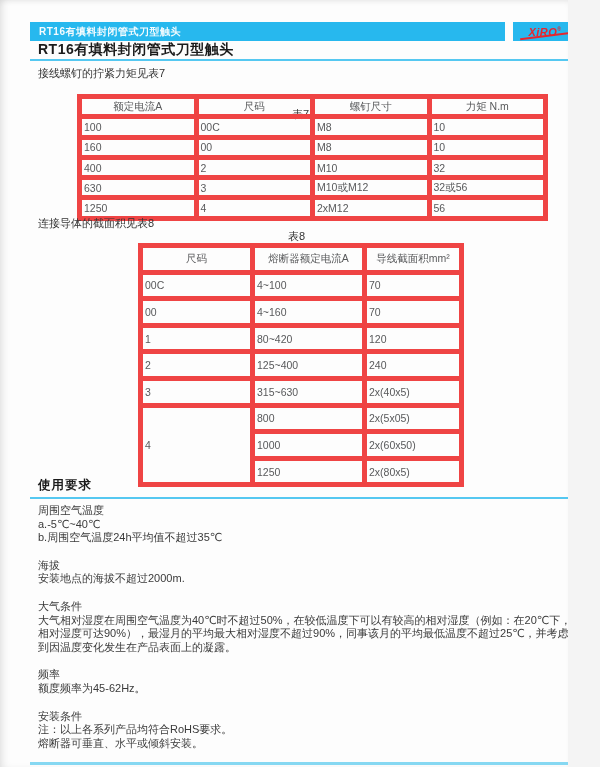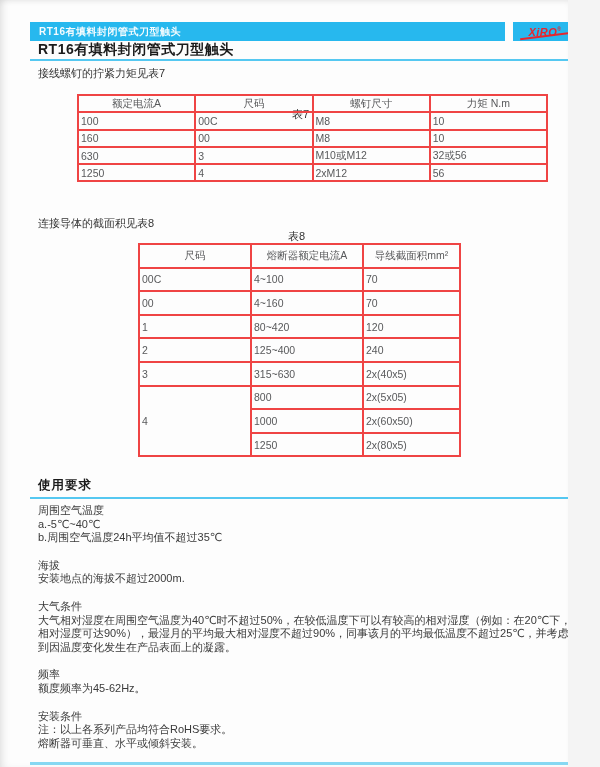--- a/index.html
+++ b/index.html
@@ -49,21 +49,21 @@
   .rule-bottom{left:30px;top:762px;width:547px;height:3px;background:#86d8f2;}
   
   .tbl-intro{position:absolute;font-size:11px;color:#333;}
   .intro-7{left:38px;top:66px;}
   .intro-8{left:38px;top:216px;}
   .tbl-caption{position:absolute;font-size:11px;color:#333;}
   .cap-7{left:292px;top:79px;margin-top:28px;}
   .cap-8{left:288px;top:229px;}
   table{border-collapse:collapse;table-layout:fixed;}
   td,th{
-    border:2px solid #ef4444;
+    border:5px solid #ef4444;
     font-size:10.5px;font-weight:normal;color:#58595b;
     vertical-align:middle;
     padding:0 2px;overflow:hidden;white-space:nowrap;
   }
   #table7{position:absolute;left:77px;top:94px;width:471px;}
   #table7 td,#table7 th{height:15.3px;}
   #table8{position:absolute;left:138px;top:243px;width:321px;}
   #table8 td,#table8 th{height:21.6px;}
   #table8 col.c1{width:112px;} #table8 col.c2{width:112px;} #table8 col.c3{width:97px;}
   
@@ -109,20 +109,26 @@
       <td>100</td>
       <td>00C</td>
       <td>M8</td>
       <td>10</td>
     </tr>
     <tr>
       <td>160</td>
       <td>00</td>
       <td>M8</td>
       <td>10</td>
+    </tr>
+    <tr>
+      <td>400</td>
+      <td>2</td>
+      <td>M10</td>
+      <td>32</td>
     </tr>
     <tr>
       <td>630</td>
       <td>3</td>
       <td>M10或M12</td>
       <td>32或56</td>
     </tr>
     <tr>
       <td>1250</td>
       <td>4</td>

